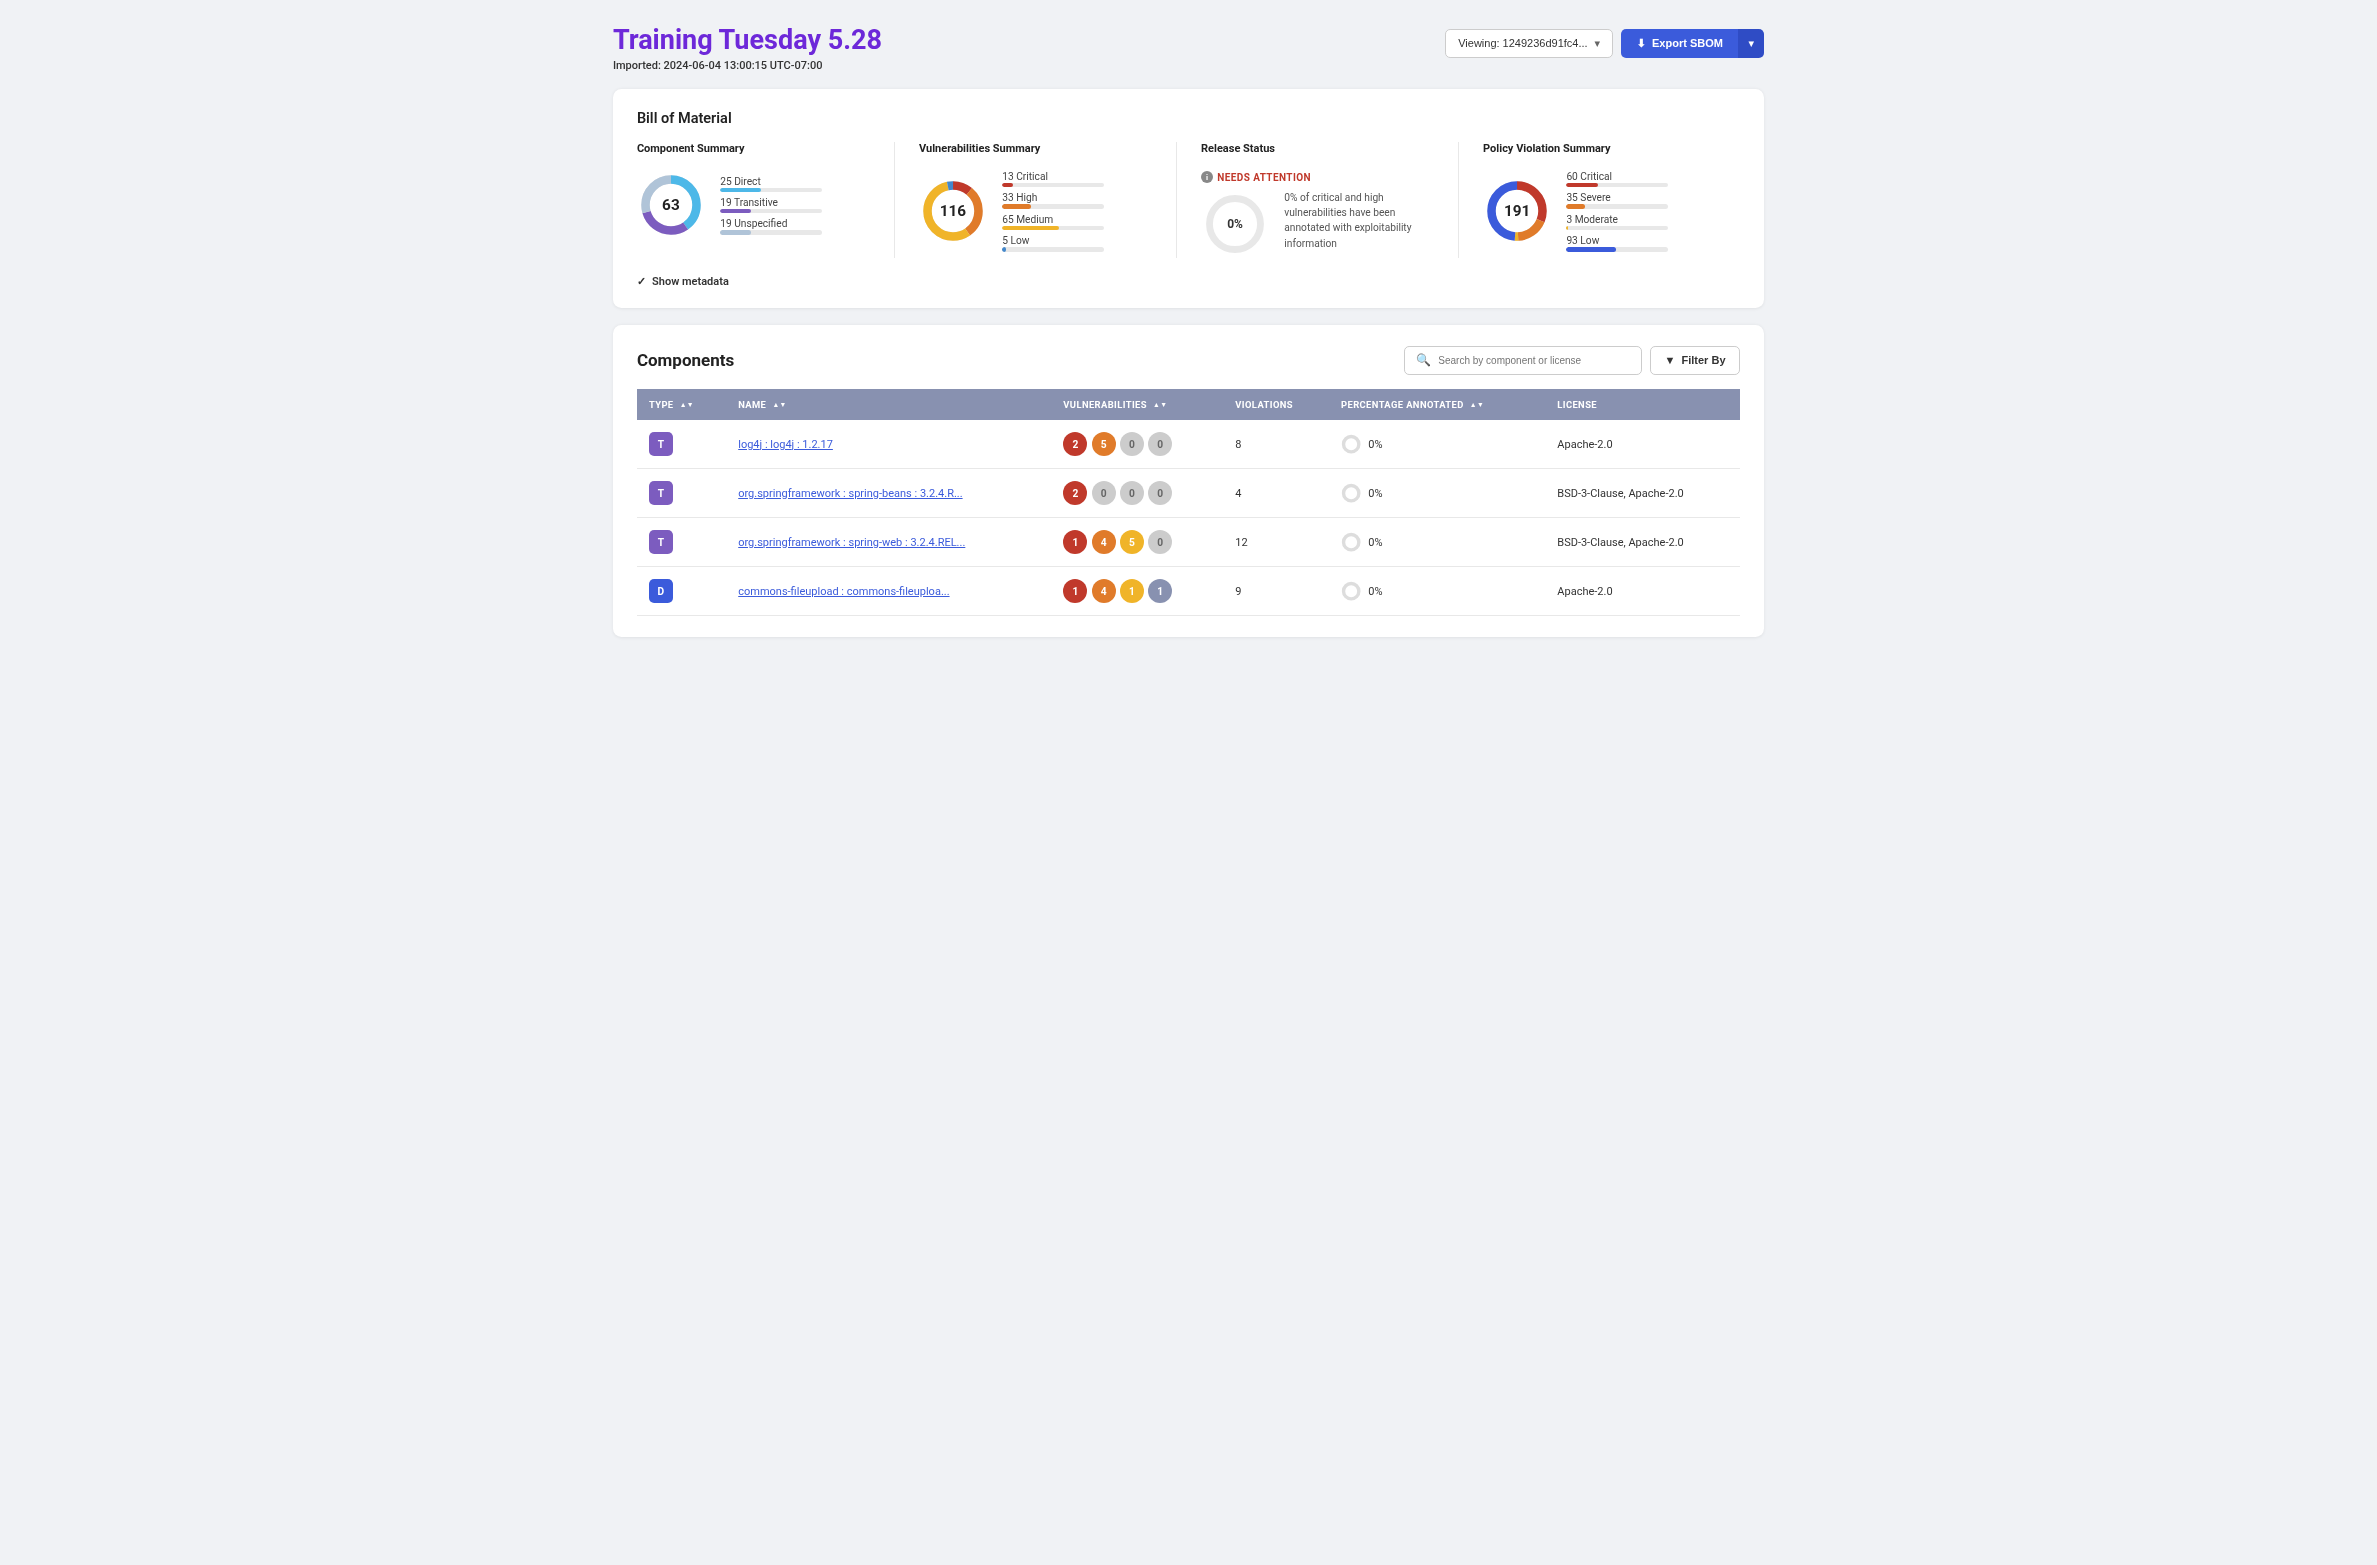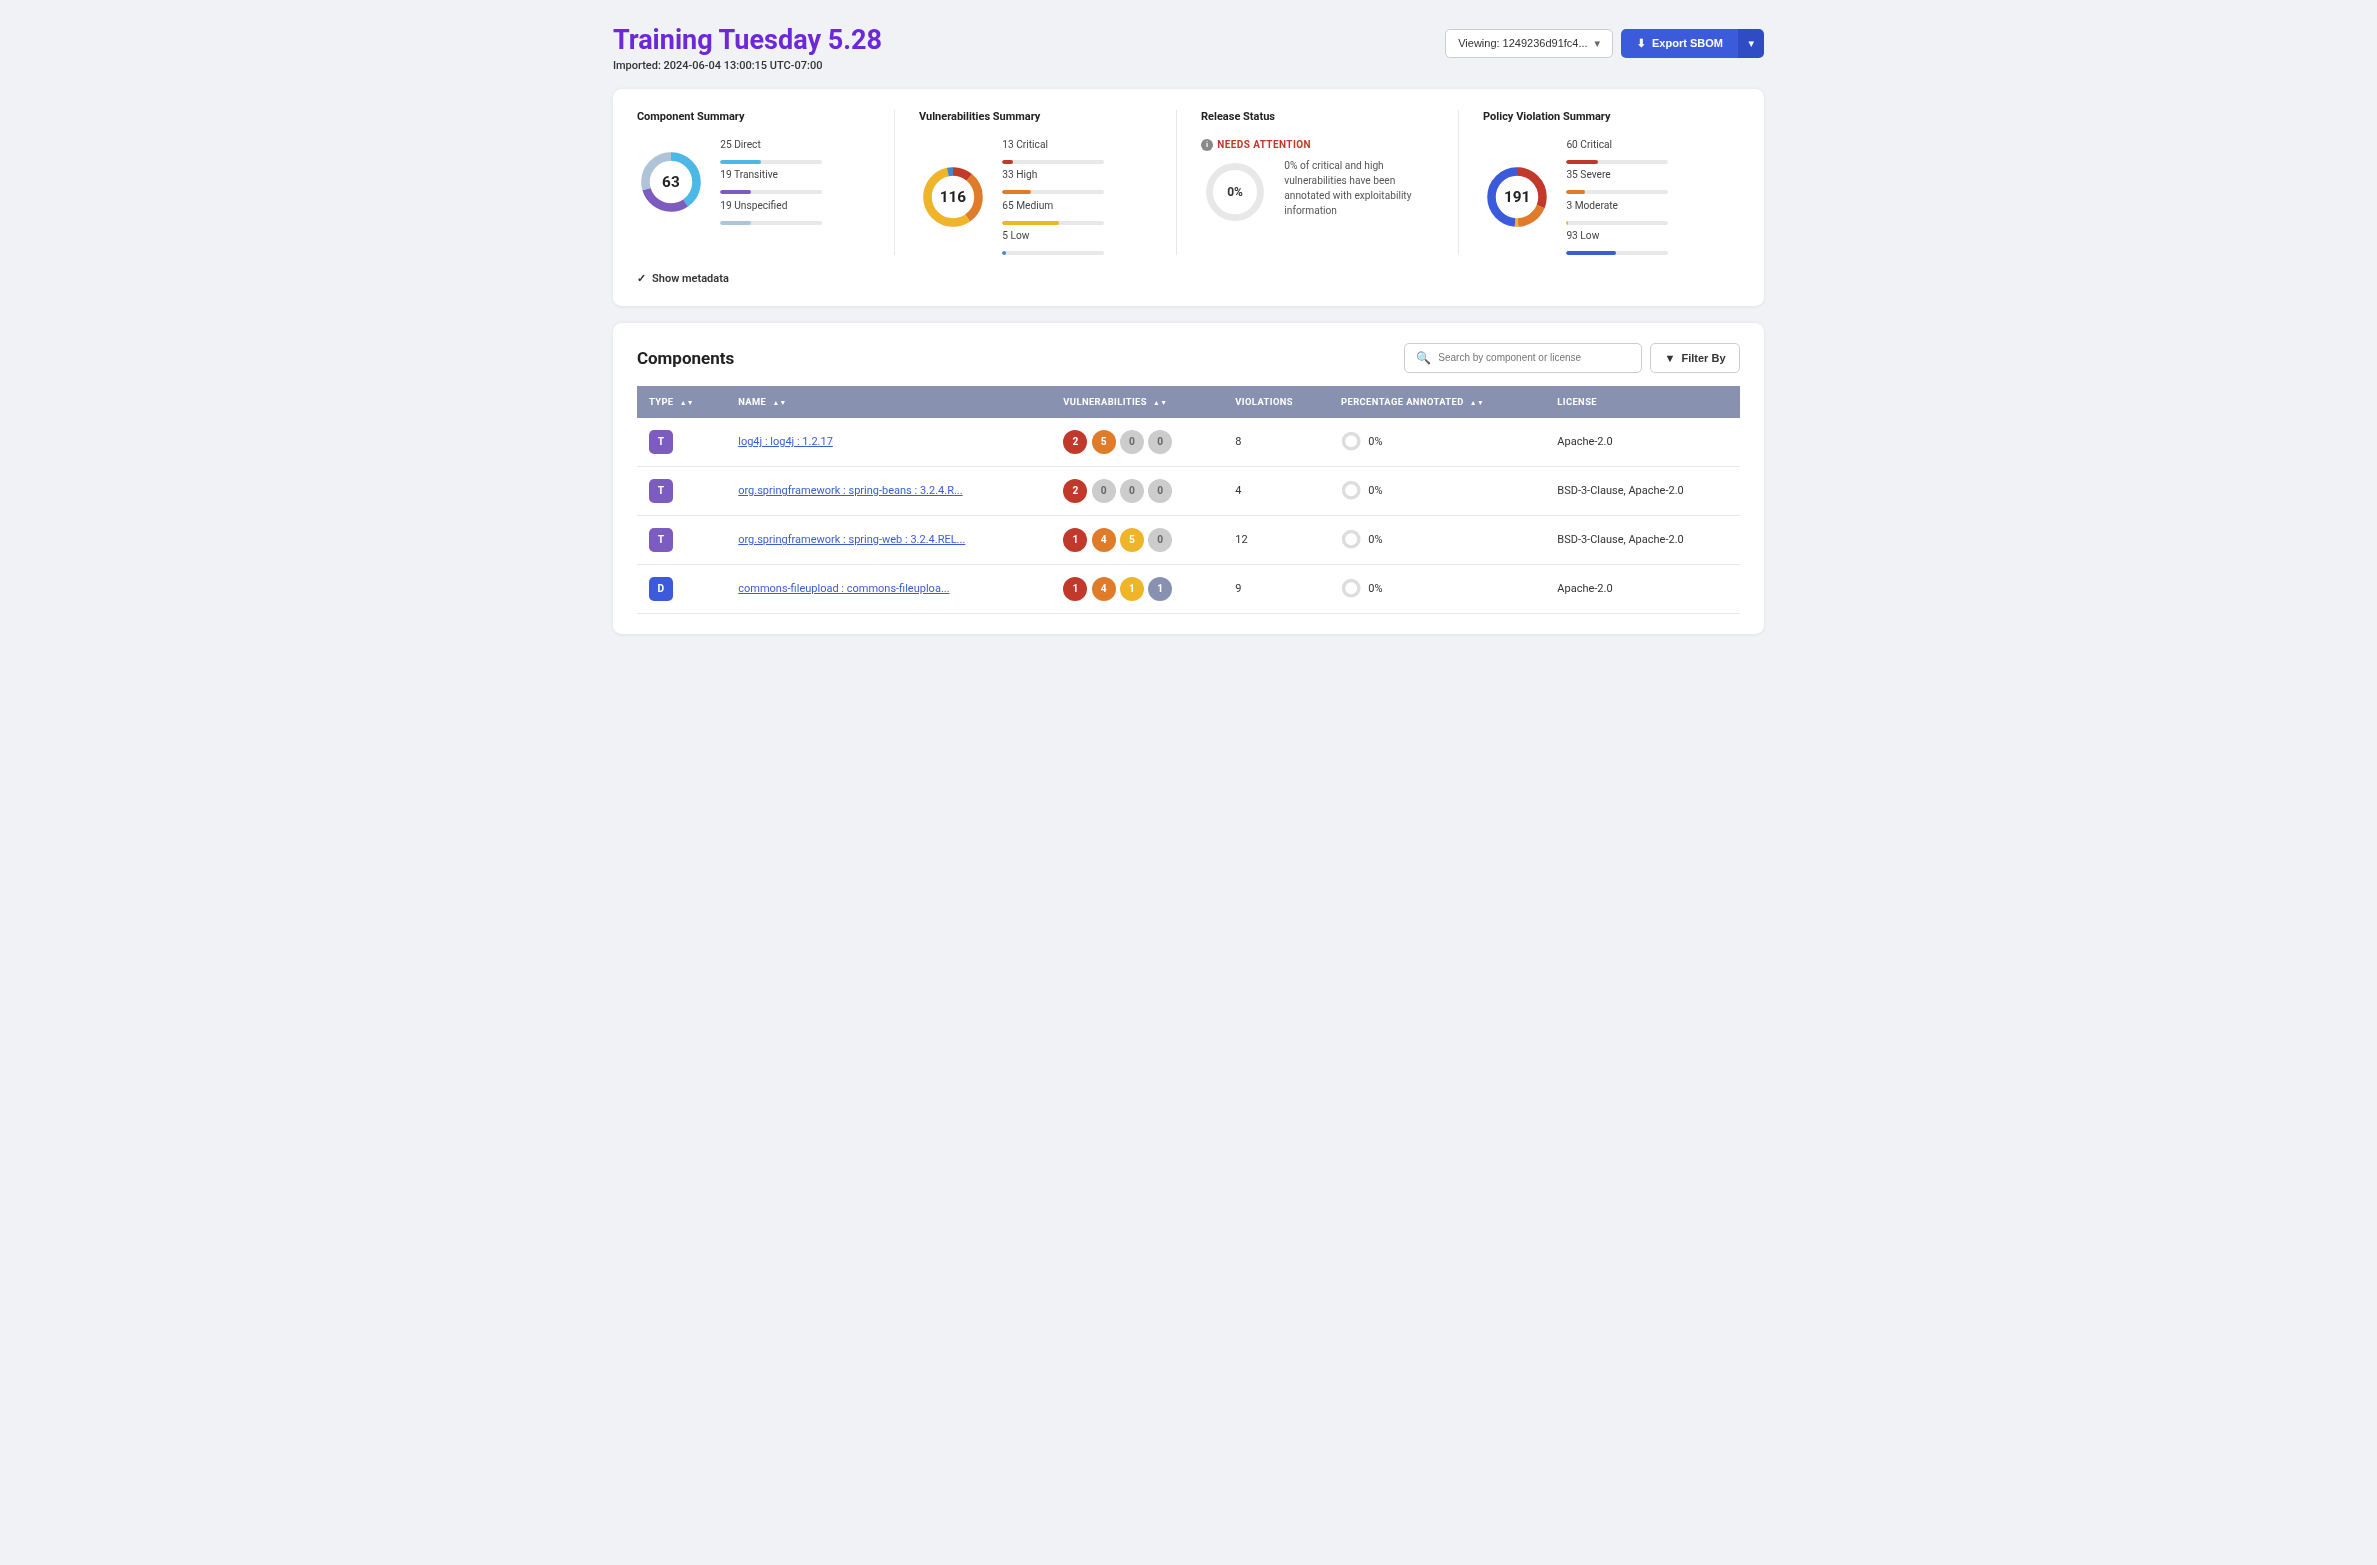--- a/index.html
+++ b/index.html
@@ -142,21 +142,21 @@
     }
 
     .stat-list {
       display: flex;
       flex-direction: column;
       gap: 5.1px;
     }
     .stat-item {
       display: flex;
       flex-direction: column;
-      gap: 10px;
+      gap: 1px;
     }
     .stat-label {
       font-size: 10.2px;
       color: #444;
     }
     .stat-bar-wrap {
       width: 102px;
       height: 4.3px;
       background: #e8e8e8;
       border-radius: 2.6px;
@@ -396,20 +396,21 @@
         <button class="export-btn-main">
           <span>⬇</span>
           <span>Export SBOM</span>
         </button>
         <button class="export-btn-caret">▾</button>
       </div>
     </div>
   </div>
 
   <div class="card">
+    <div class="card-title">Bill of Material</div>
     <div class="bom-sections">
 
       <div class="bom-section">
         <div class="section-title">Component Summary</div>
         <div class="section-content">
           <div class="donut-wrap">
             <svg viewBox="0 0 80 80">
 
               <circle cx="40" cy="40" r="30" fill="none" stroke="#e8e8e8" stroke-width="10"></circle>
 

